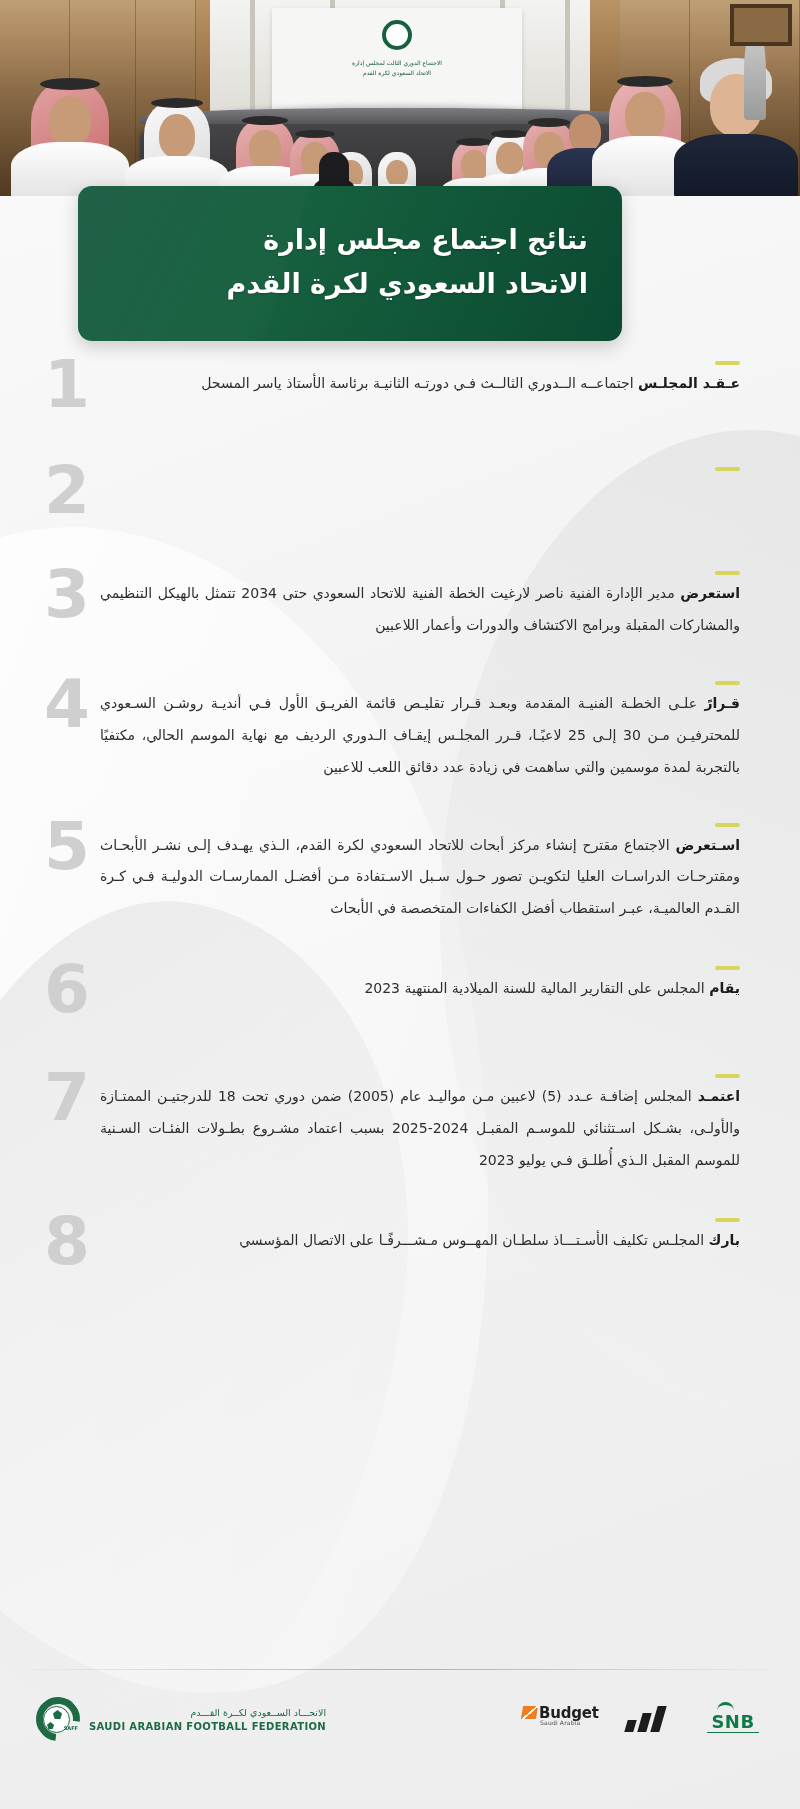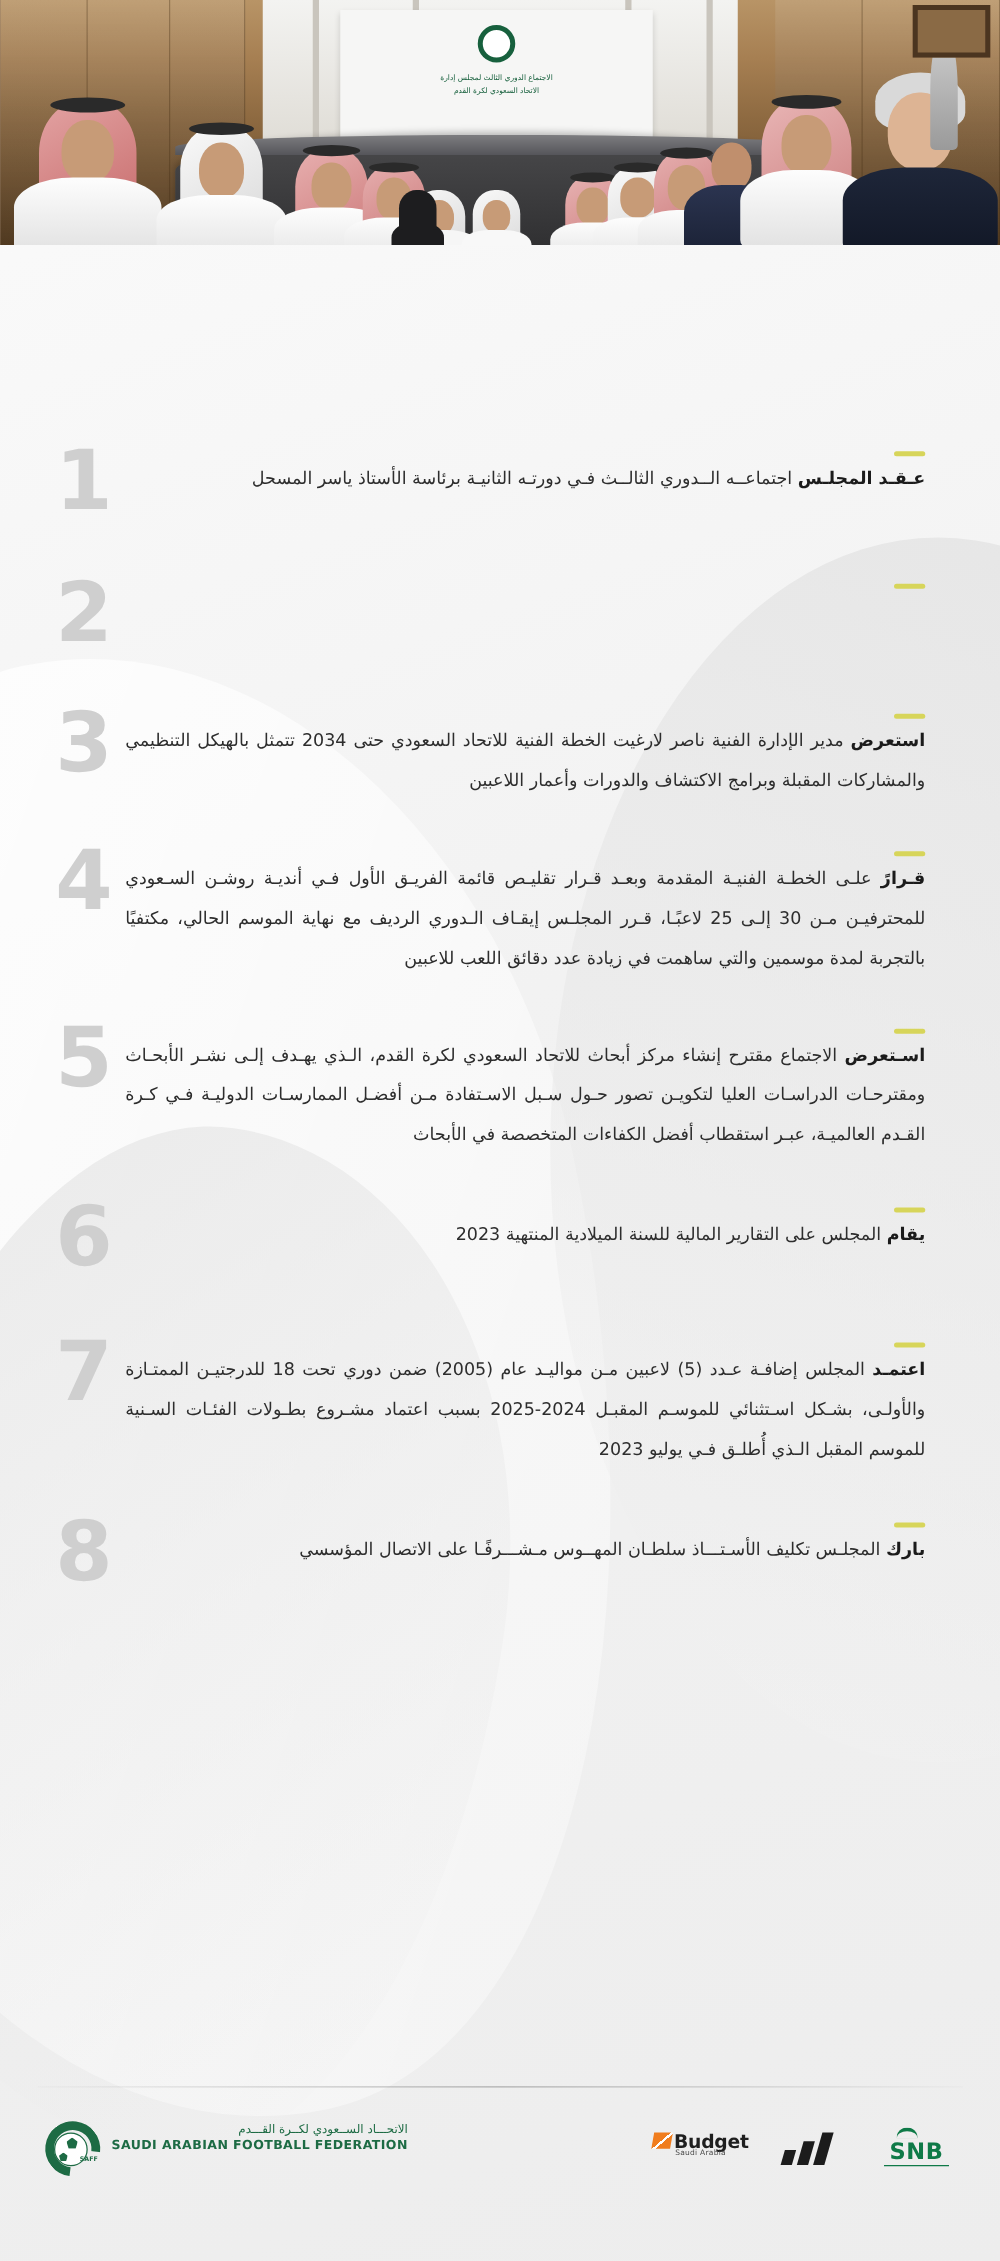--- a/index.html
+++ b/index.html
@@ -293,21 +293,21 @@
     position: absolute; left: 17px; top: 0;
     font-size: 15px; font-weight: bold; color: #1f1f1f;
     letter-spacing: -0.2px;
   }
   .logo-budget .bsub {
     position: absolute; left: 18px; top: 15px;
     font-size: 6px; color: #4a4a4a; letter-spacing: 0.2px;
   }
 
   
-  .saff { display: flex; align-items: flex-start; gap: 9px; direction: rtl; }
+  .saff { display: flex; align-items: center; gap: 9px; direction: rtl; }
   .saff-text { text-align: right; }
   .saff-ar {
     font-size: 9.5px; color: #1d6b44; letter-spacing: 1.2px; line-height: 1.5;
   }
   .saff-en {
     font-size: 10px; color: #1d6b44; letter-spacing: 0.35px;
     font-weight: bold; direction: ltr; text-align: right;
   }
   .saff-mark {
     position: relative; width: 44px; height: 44px;
@@ -457,20 +457,26 @@
       <div class="head" style="top:24px; width:52px; height:62px; background:#ddb494;"></div>
       <div class="body" style="top:84px; width:124px; height:66px; background:linear-gradient(to bottom,#1e2639,#121827);"></div>
     </div>
 
     <div style="position:absolute; right:34px; top:24px; width:22px; height:96px;
                 background:linear-gradient(to bottom,#cfcfcf,#9a9a9a); border-radius:50% 50% 4px 4px;"></div>
     <div style="position:absolute; right:8px; top:4px; width:62px; height:42px;
                 border:4px solid #4b3520; background:#8a6a45;"></div>
   </div>
 
+  <div class="banner">
+    <div class="banner-title">
+      <div>نتائج اجتماع مجلس إدارة</div>
+      <div>الاتحاد السعودي لكرة القدم</div>
+    </div>
+  </div>
 
   <div class="list">
 
     <div class="item i1">
       <span class="item-dash"></span>
       <span class="item-num">1</span>
       <div class="item-text"><b>عـقـد المجلـس</b> اجتماعــه الــدوري الثالــث فـي دورتـه الثانيـة برئاسة الأستاذ ياسر المسحل</div>
     </div>
 
     <div class="item i2">

